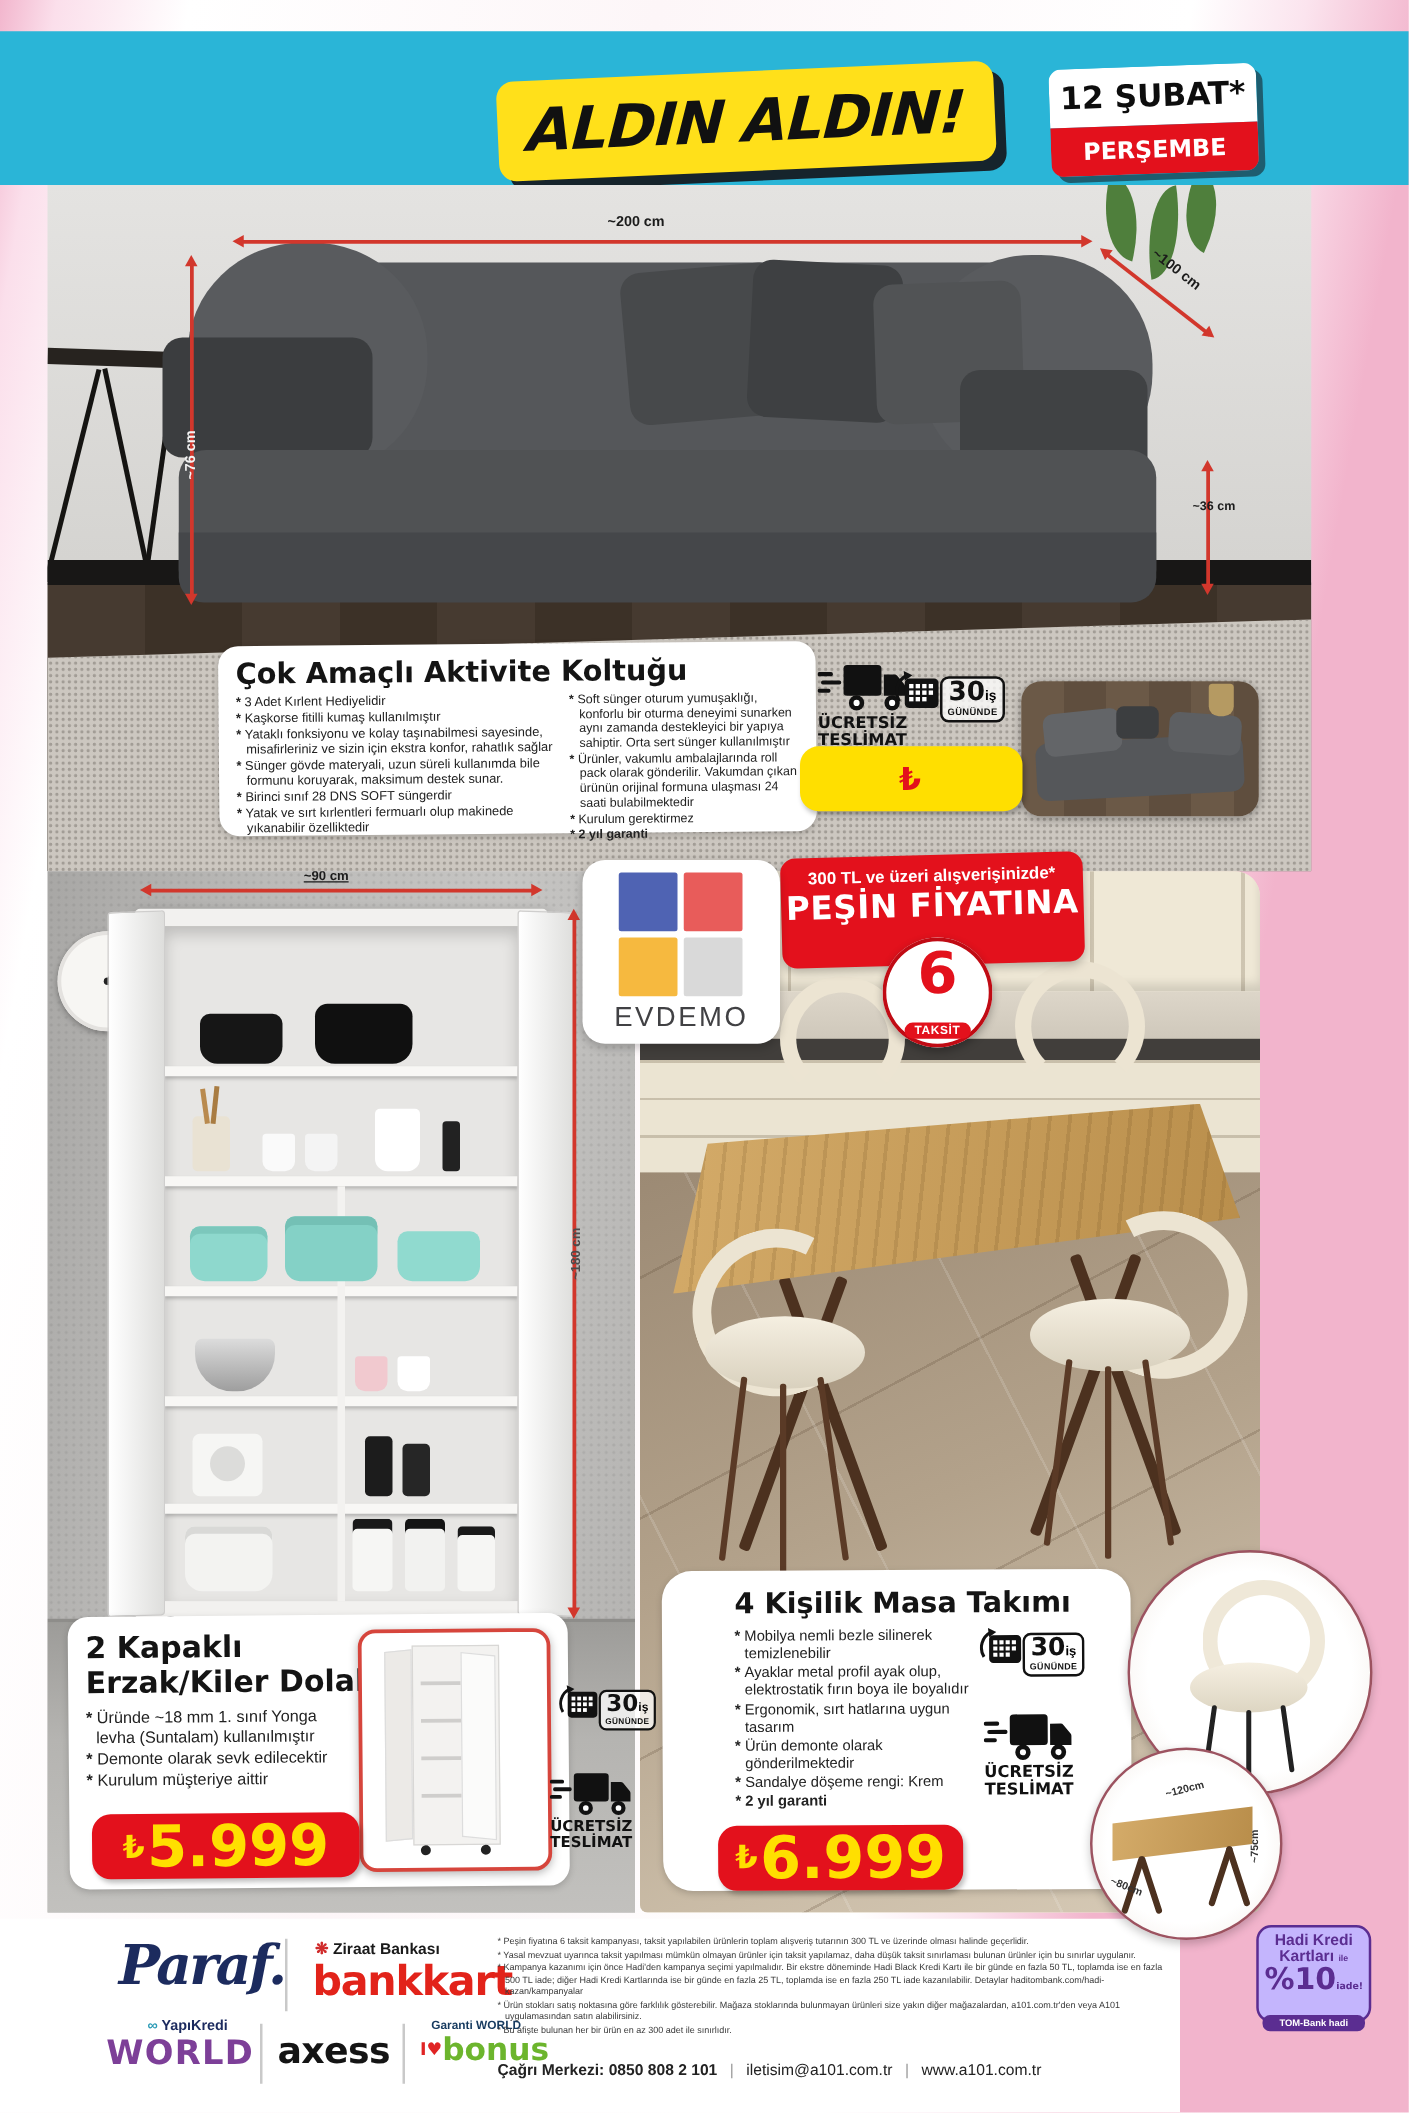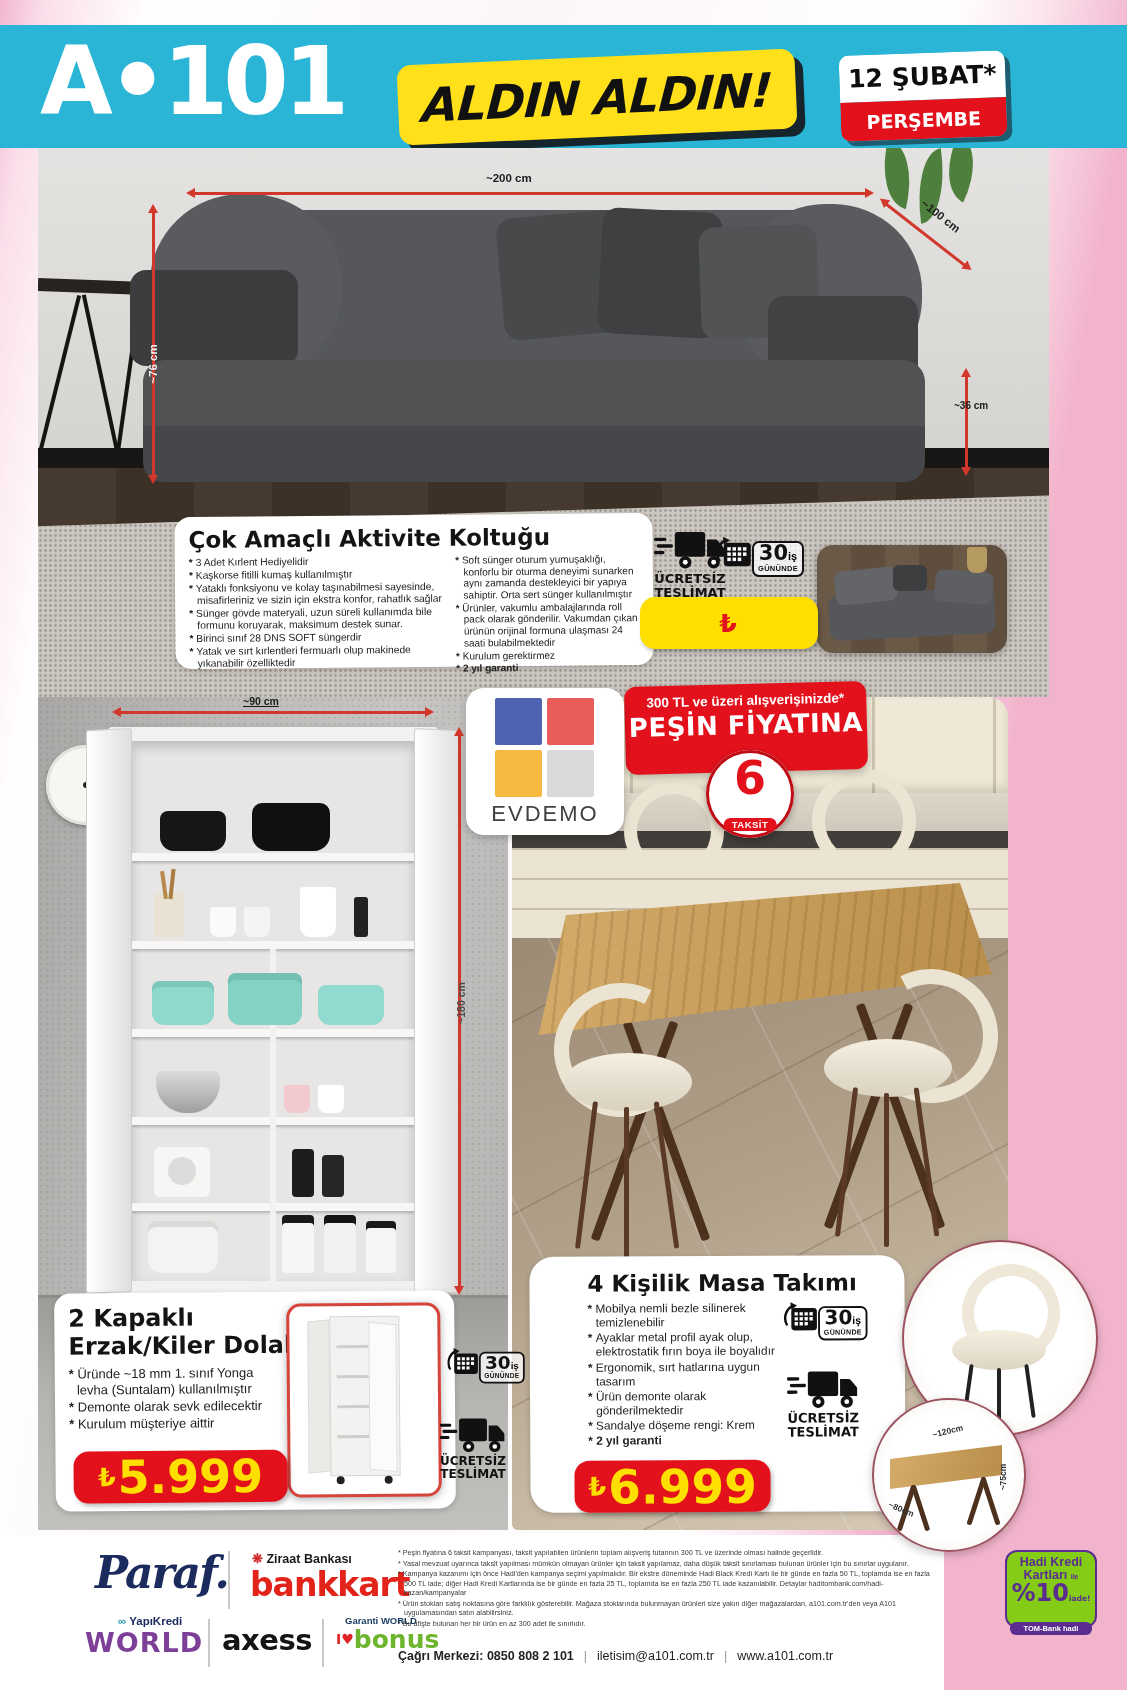--- a/index.html
+++ b/index.html
@@ -160,35 +160,34 @@
     font-weight:900;font-size:29px;color:#141414;letter-spacing:-.5px;}
   .logo-garanti{position:absolute;left:345px;top:80px;font-size:9.5px;font-weight:800;color:#163a5f;}
   .logo-bonus{position:absolute;left:336px;top:90px;font-family:"DejaVu Sans",sans-serif;font-weight:900;font-size:25px;color:#6cb52d;}
   .logo-bonus .hrt{color:#e02424;font-size:14px;vertical-align:4px;}
   .fineprint{position:absolute;left:398px;top:13px;width:532px;color:#3a3a3a;}
   .fineprint p{margin:0 0 1px 0;font-size:7.2px;line-height:1.32;padding-left:6px;text-indent:-6px;}
   .fineprint p::before{content:"* ";}
   .contact{position:absolute;left:398px;top:114px;font-size:12.5px;color:#222;display:flex;align-items:center;gap:10px;}
   .contact .cb{font-weight:800;}
   .contact .sep{color:#999;}
-  .hadi{position:absolute;left:1005px;top:5px;width:88px;height:74px;background:#84cc16;border:2.5px solid #5b2d91;
-    border-radius:12px;text-align:center;color:#5b2d91;z-index:11;margin-top:10px;}
+  .hadi{position:absolute;left:1005px;top:5px;width:88px;height:74px;background:#c4b5fd;border:2.5px solid #5b2d91;
+    border-radius:12px;text-align:center;color:#5b2d91;z-index:11;}
   .hadi .h1{font-weight:800;font-size:12.5px;line-height:1.05;margin-top:4px;}
   .hadi .h2{font-weight:800;font-size:12.5px;line-height:1.0;}
   .hadi .ile{font-size:7px;font-weight:700;}
   .hadi .pct{font-family:"DejaVu Sans",sans-serif;font-weight:900;font-size:24px;line-height:.95;}
   .hadi .iade{font-size:7.5px;font-weight:700;}
   .hadi .bar{position:absolute;left:3px;right:3px;bottom:-9px;background:#5b2d91;color:#fff;border-radius:6px;
     font-size:7.5px;font-weight:700;padding:2px 0;}
 </style>
 </head>
 <body>
 
 <div class="header">
-  <div class="brand">A•101</div>
   <div class="banner-pill">
     <span>ALDIN ALDIN!</span>
   </div>
   <div class="datebox">
     <div class="d-top">12 ŞUBAT*</div>
     <div class="d-bot">PERŞEMBE</div>
   </div>
 </div>
 
 <div class="scene sofa-scene">

